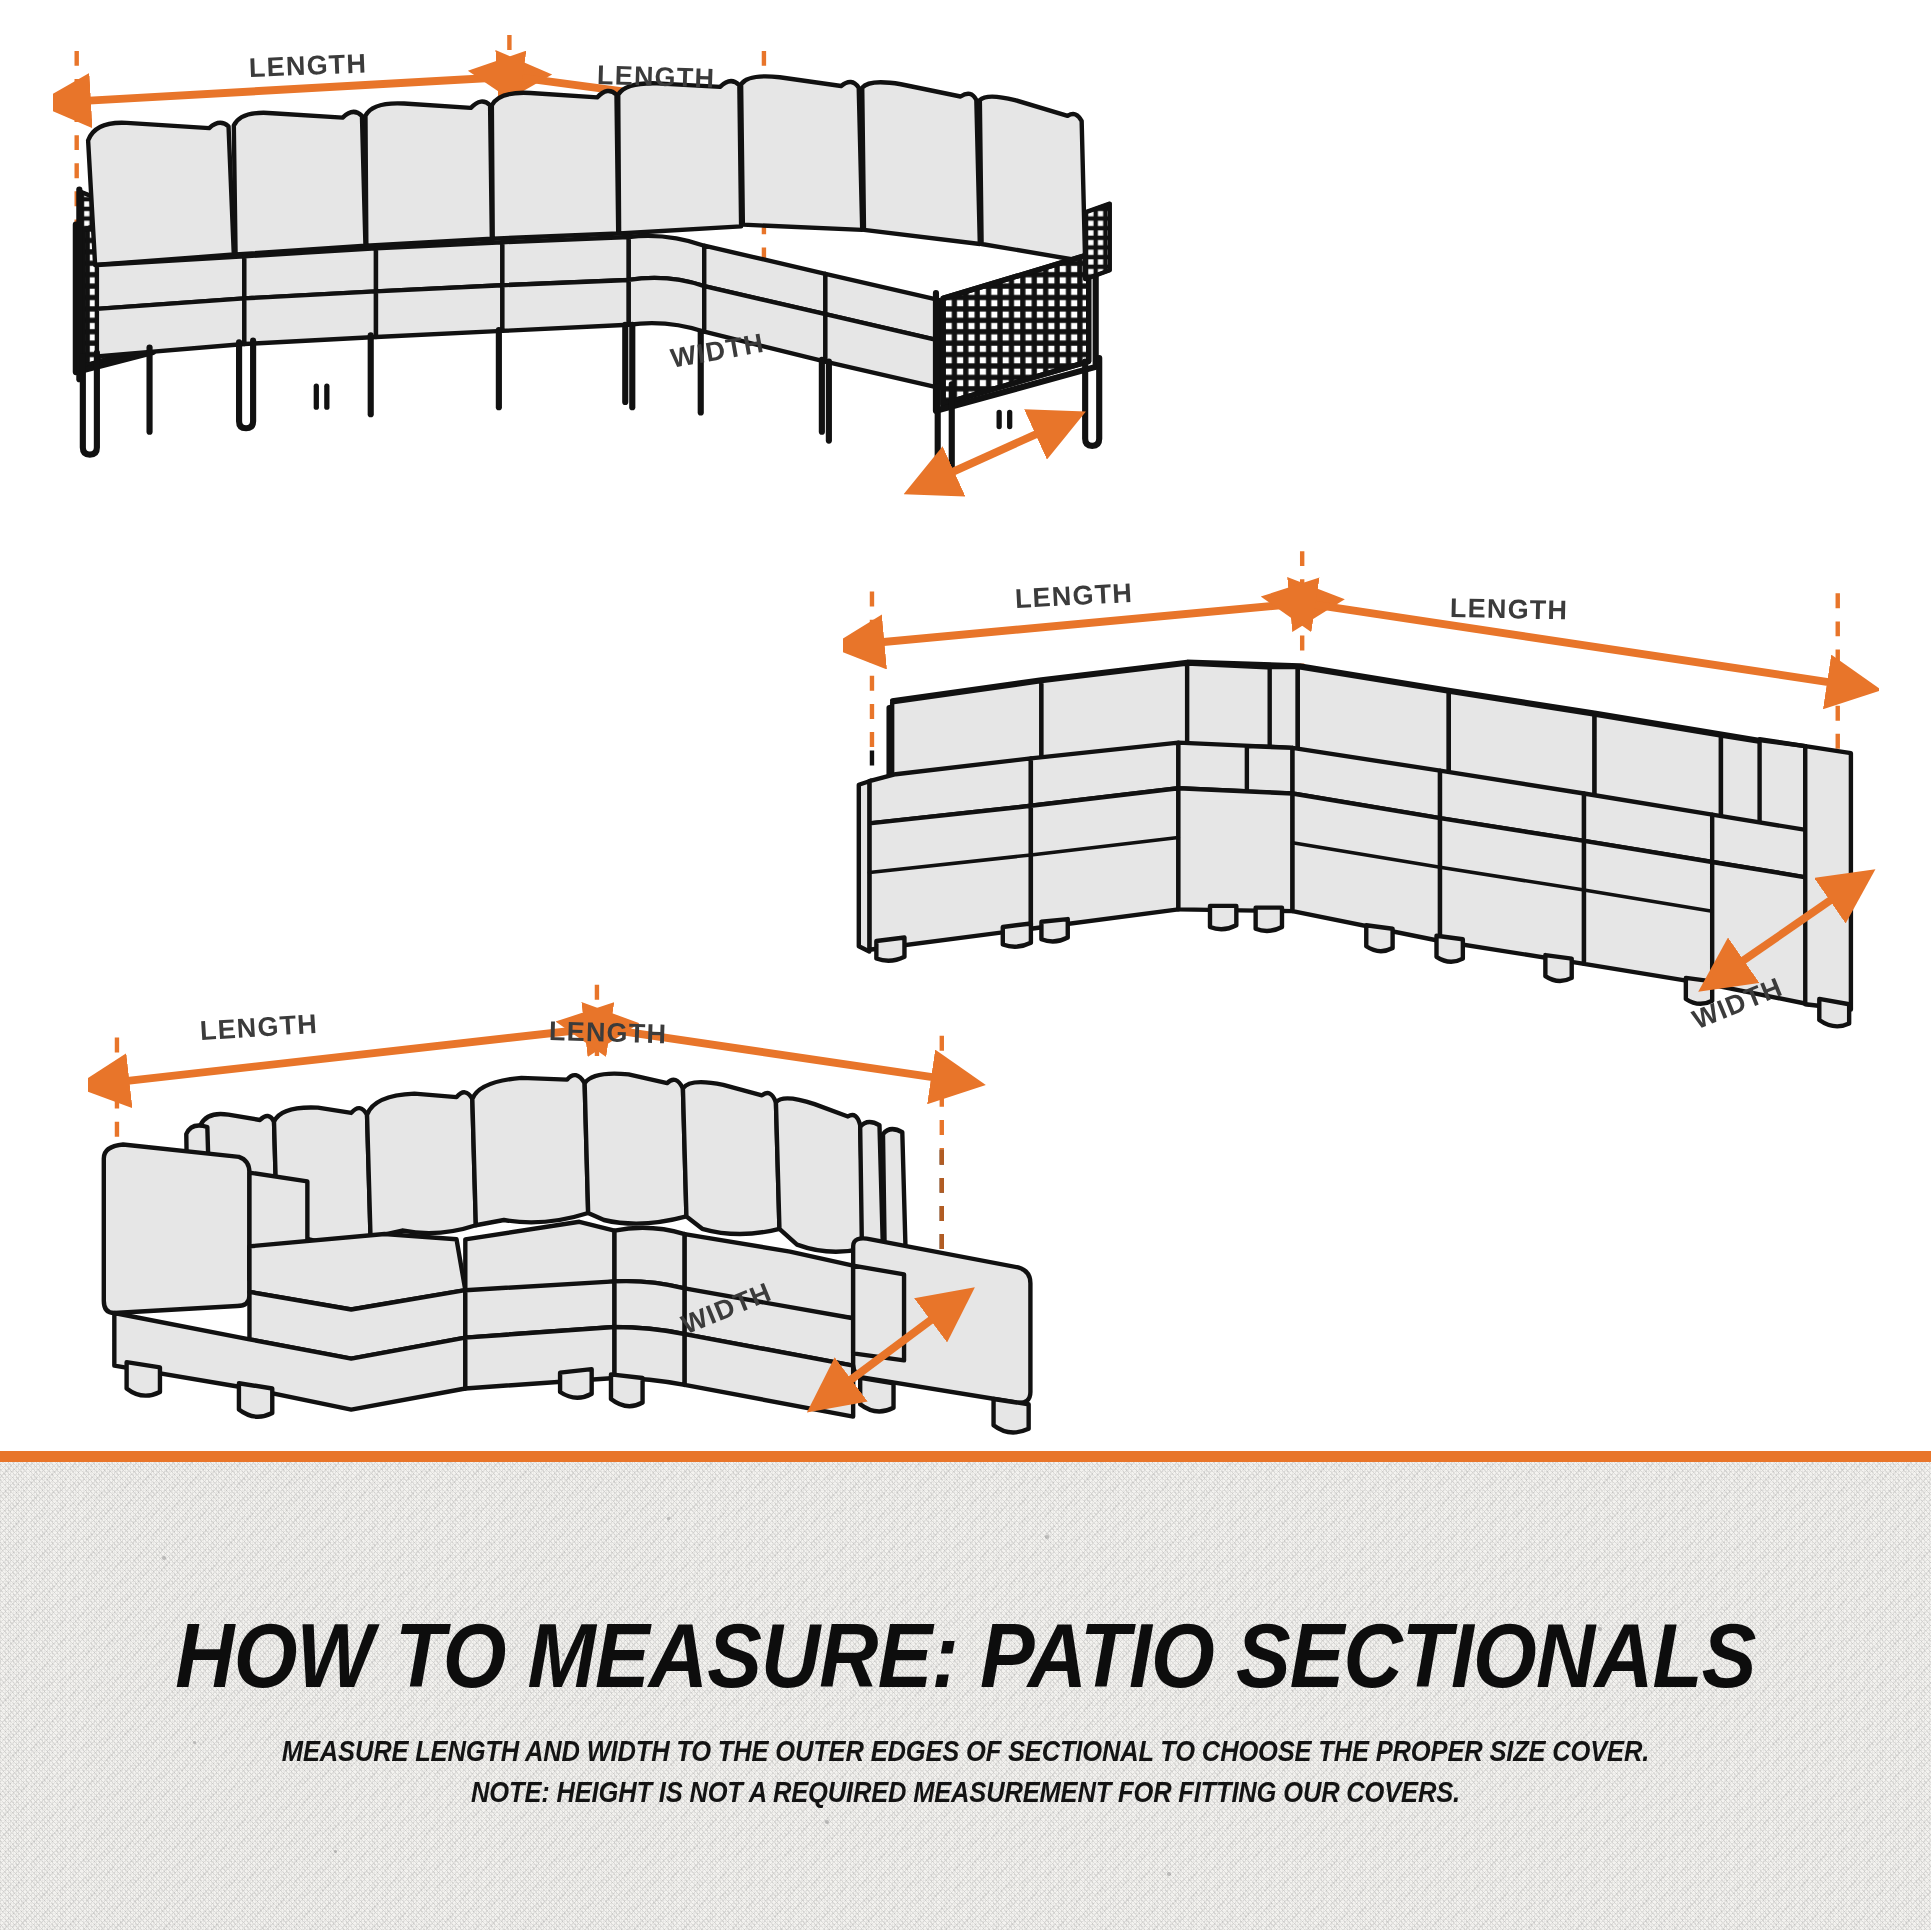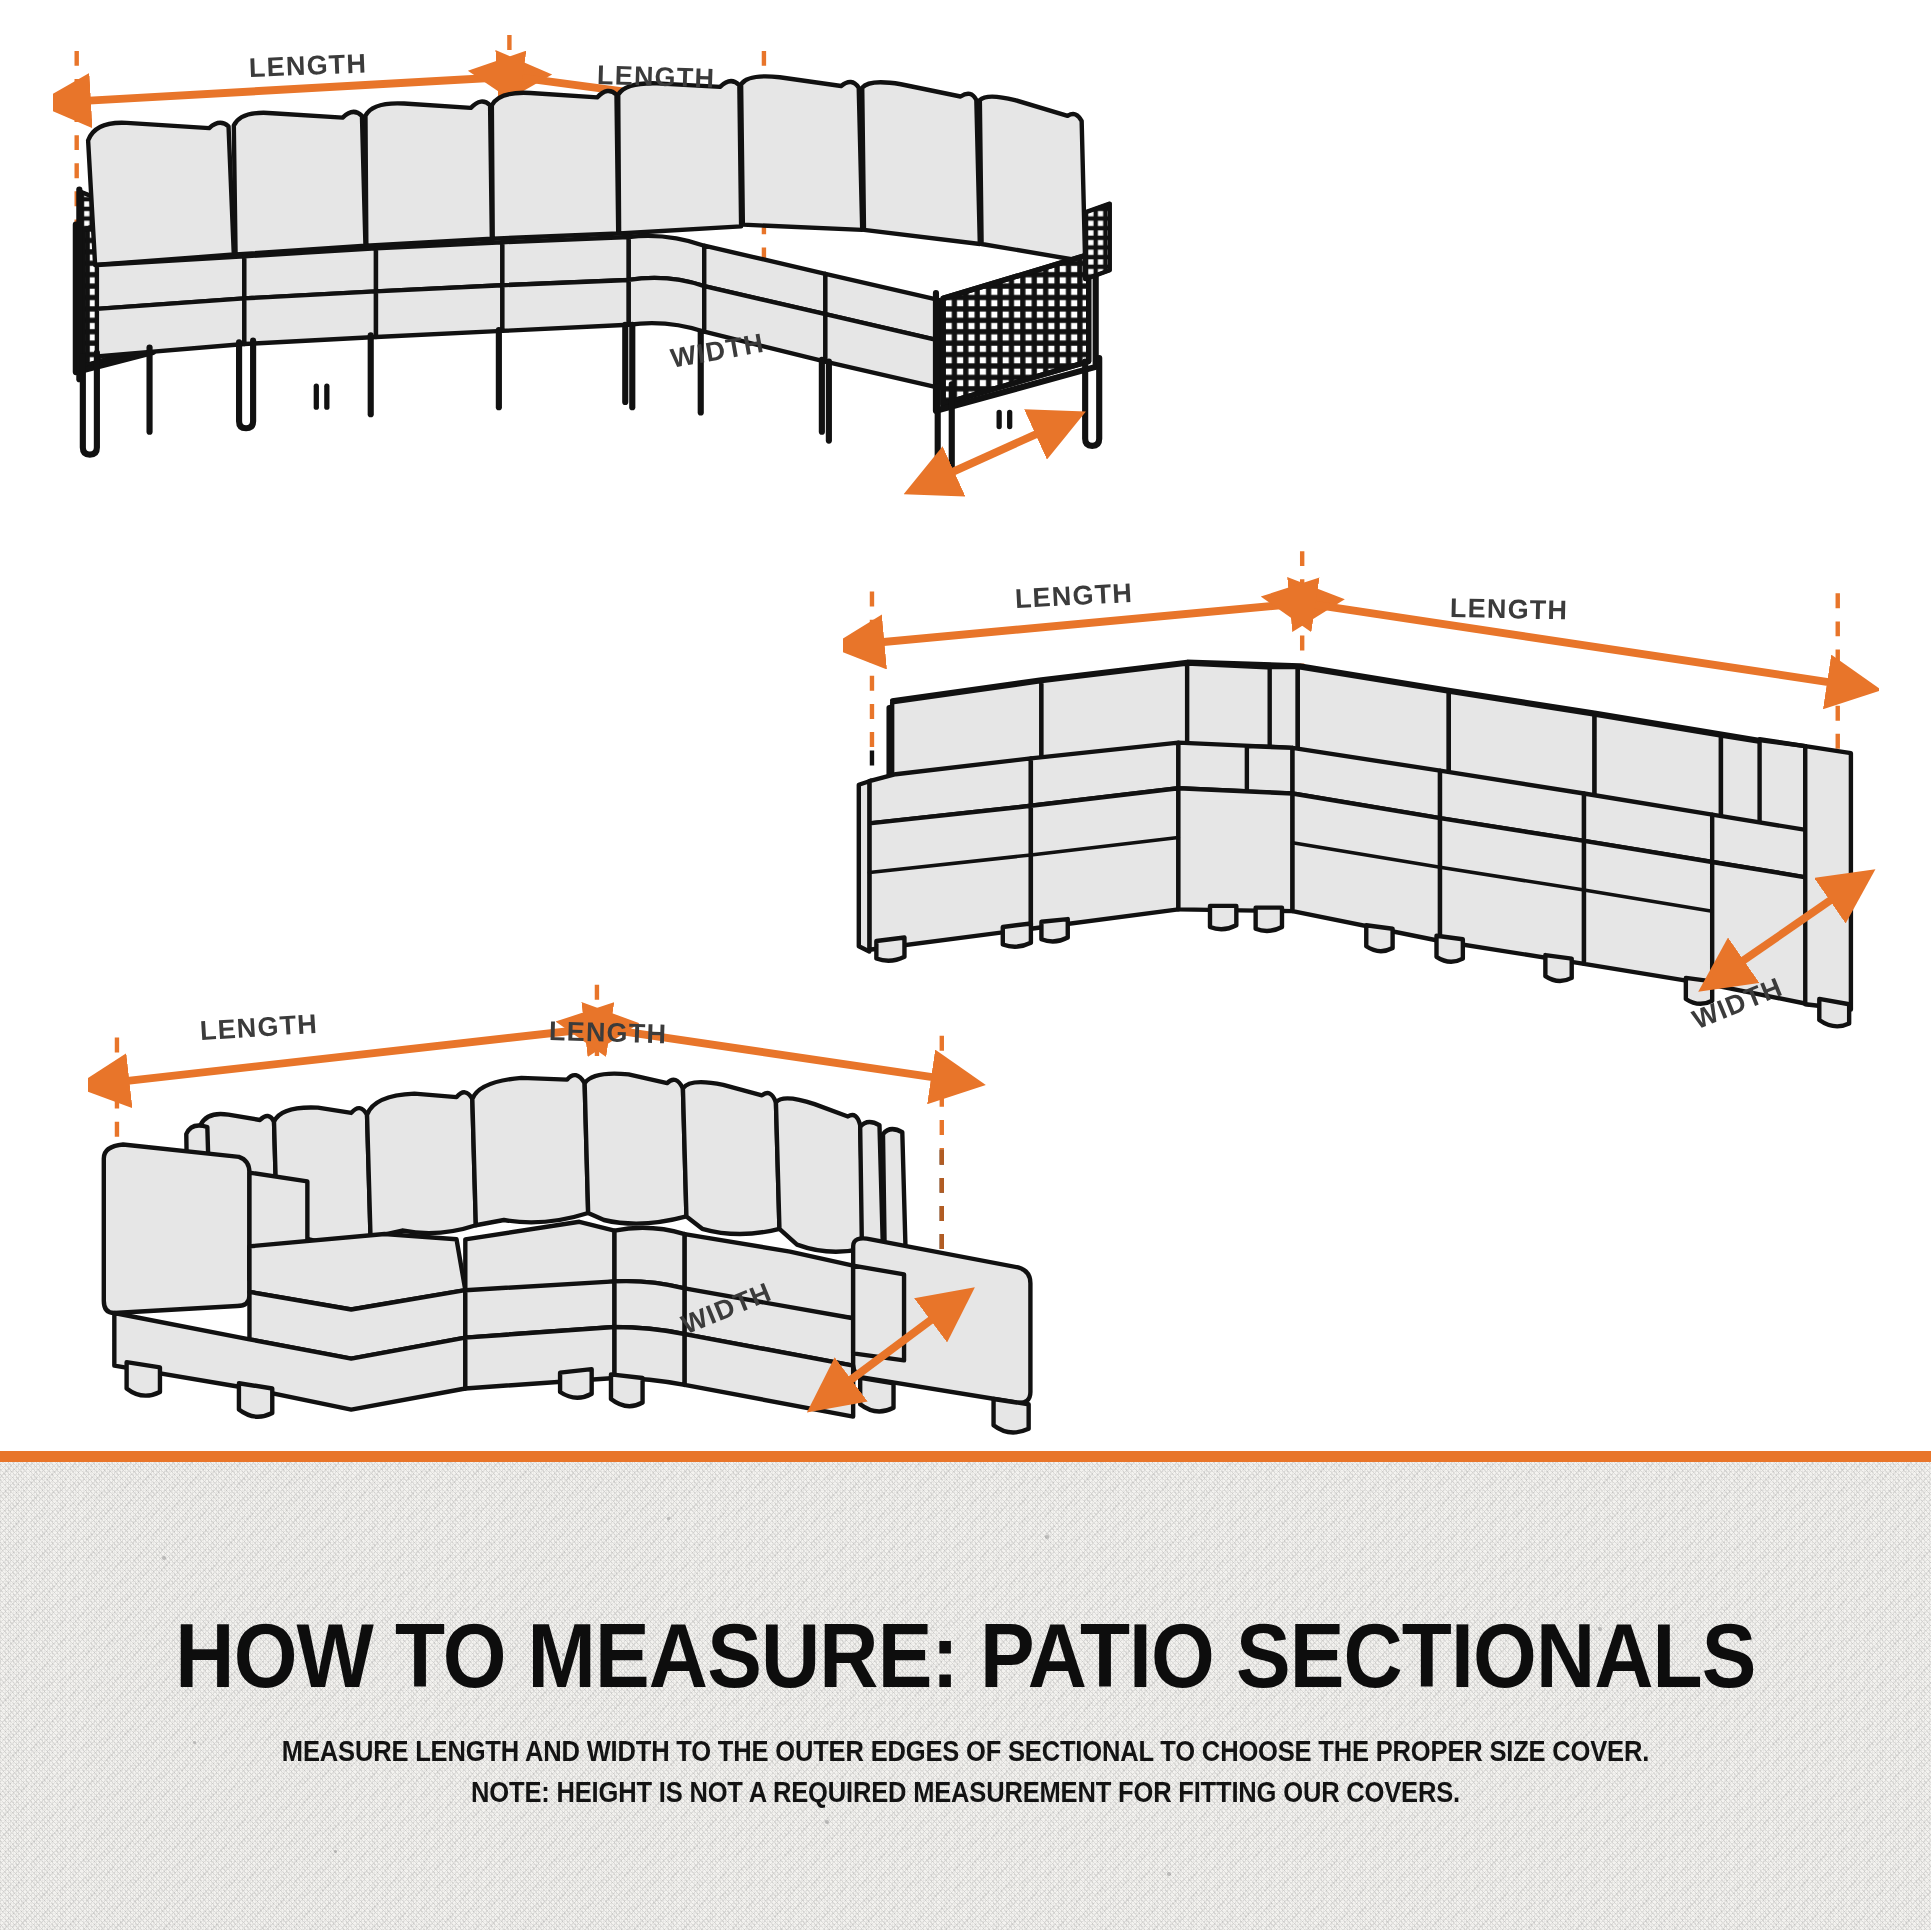--- a/index.html
+++ b/index.html
@@ -26,21 +26,21 @@
   #footer .canvas-tex{
     position:absolute;left:0;top:11.4px;width:1931px;height:468px;
     background-color:#f4f3f0;
     background-image:
       repeating-linear-gradient(48deg, rgba(120,120,120,.17) 0 0.9px, rgba(255,255,255,0) 0.9px 3.5px),
       repeating-linear-gradient(-46deg, rgba(130,130,130,.15) 0 0.9px, rgba(255,255,255,0) 0.9px 4.4px),
       repeating-linear-gradient(90deg, rgba(150,150,150,.10) 0 0.9px, rgba(255,255,255,0) 0.9px 2.6px),
       repeating-linear-gradient(0deg, rgba(150,150,150,.08) 0 0.9px, rgba(255,255,255,0) 0.9px 2.6px);
   }
   #footer .speck{position:absolute;background:#8d8d8d;border-radius:50%;opacity:.5;}
-  #footer .content{position:absolute;left:0;top:0;width:1931px;height:479px;text-align:center;}
+  #footer .content{position:absolute;left:0;top:0;width:1931px;height:479px;text-align:center;font-style:italic;}
 
   .headline{
     position:absolute;left:0;top:159px;width:1931px;
     color:#0d0d0d;
     font-family:"Liberation Sans", sans-serif;
     font-weight:bold;
     font-size:91px;
     line-height:91px;
     letter-spacing:-0.9px;
     transform:scaleX(.90);

